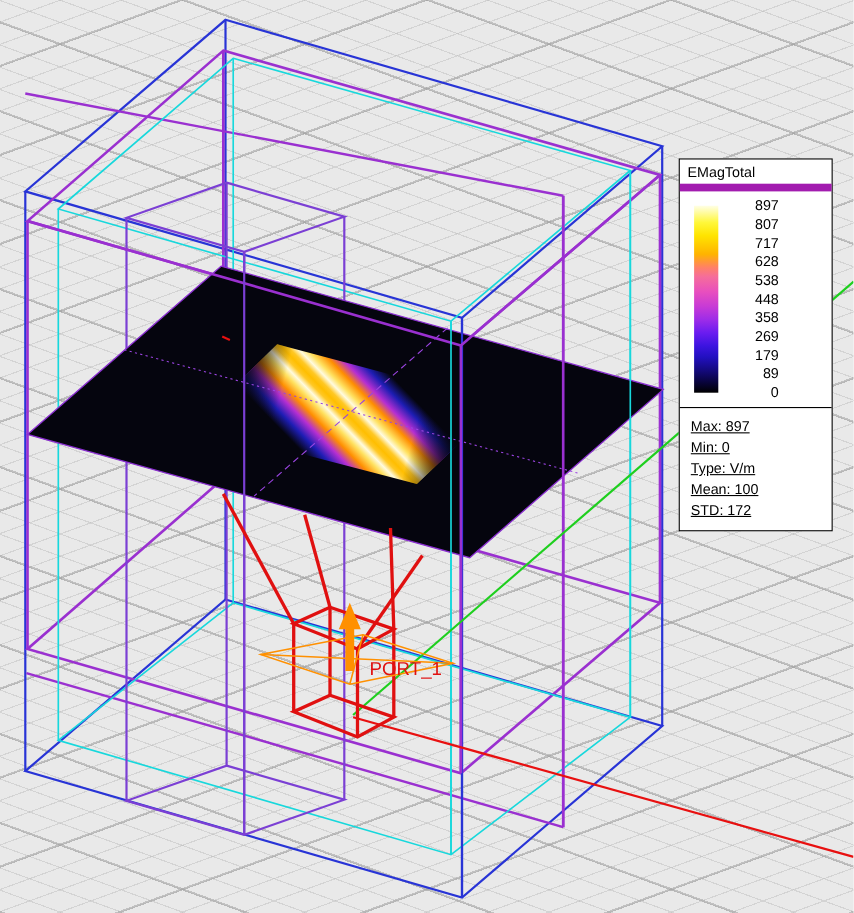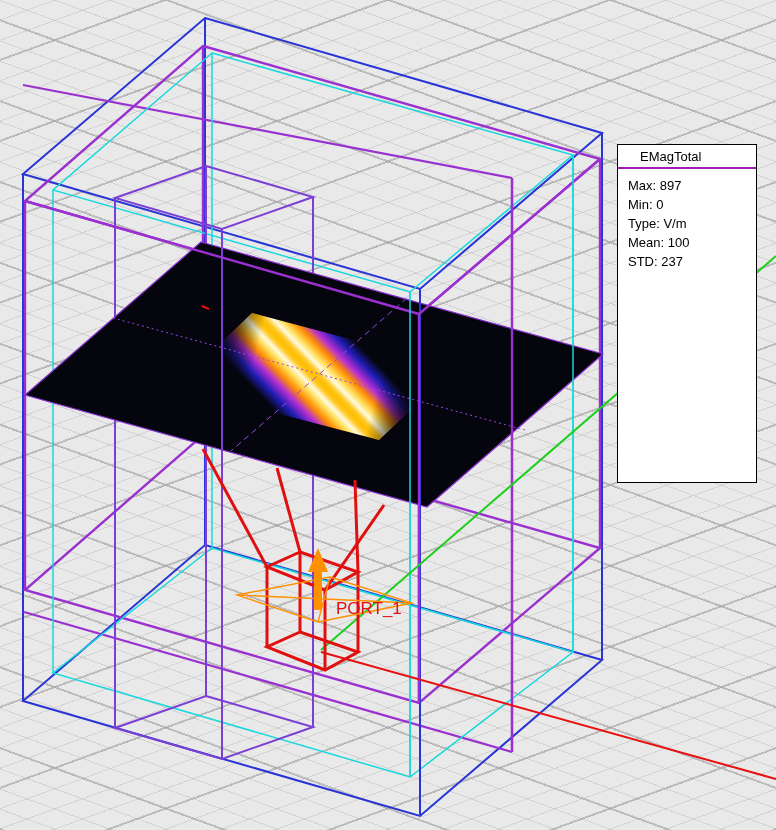--- a/index.html
+++ b/index.html
@@ -14,36 +14,36 @@
       repeating-linear-gradient(20deg,  rgba(185,185,185,.45) 0 1px, transparent 1px 19px),
       repeating-linear-gradient(340deg, rgba(185,185,185,.45) 0 1px, transparent 1px 19px);
   }
   #scene{position:absolute;left:0;top:0;}
   
   #legend{
     position:absolute;left:617px;top:144px;width:140px;height:339px;
     background:#ffffff;border:1px solid #000;box-sizing:border-box;
     font-size:13px;color:#000;
   }
-  .lg-row{border-bottom:2px solid #a21caf;padding-left:22px;display:flex;align-items:center;}
+  .lg-row{border-bottom:7px solid #a21caf;padding-left:7px;display:flex;align-items:center;}
   #lg-title{height:22px;}
   #lg-type{height:26px;}
   #lg-scale{position:relative;height:196px;border-bottom:1px solid #000;}
   #lg-bar{
     position:absolute;left:13px;top:13px;width:22px;height:170px;
     background:linear-gradient(to bottom,
       #ffffe6 0%, #fff73a 9%, #ffe400 16%, #ffb300 26%, #ff8166 33%,
       #f56d9b 38%, #e84fbe 46%, #c73ad6 54%, #9d2ce8 61%, #6a1cf0 68%,
       #3c14e0 75%, #2210c0 81%, #140a7e 88%, #090440 94%, #000000 100%);
   }
   .lg-val{
     position:absolute;left:30px;width:60px;height:16px;line-height:16px;
     text-align:right;font-size:13px;
   }
-  #lg-stats{padding:7px 15px 0 10px;line-height:19px;font-size:13px;}
+  #lg-stats{padding:7px 15px 0 10px;line-height:19px;font-size:13px;text-decoration:underline;}
 </style>
 </head>
 <body>
 
 <div id="viewport">
 
   <svg id="scene" width="776" height="830" viewBox="0 0 776 830">
     <defs>
       <linearGradient id="patchG1" gradientUnits="userSpaceOnUse" x1="354" y1="340" x2="278" y2="414">
         <stop offset="0" stop-color="#05050e"></stop>
@@ -166,22 +166,36 @@
     <g fill="#ff9000" stroke="none">
       <rect x="314" y="570" width="8" height="40"></rect>
       <polygon points="318,548 308,572 328,572"></polygon>
     </g>
 
     <text x="336" y="614" font-size="17" fill="#e01010">PORT_1</text>
   </svg>
 
   <div id="legend">
     <div id="lg-title" class="lg-row">EMagTotal</div>
+    <div id="lg-scale">
+      <div id="lg-bar"></div>
+      <div class="lg-val" style="top:5px">897</div>
+      <div class="lg-val" style="top:22px">807</div>
+      <div class="lg-val" style="top:39px">717</div>
+      <div class="lg-val" style="top:56px">628</div>
+      <div class="lg-val" style="top:73px">538</div>
+      <div class="lg-val" style="top:90px">448</div>
+      <div class="lg-val" style="top:107px">358</div>
+      <div class="lg-val" style="top:124px">269</div>
+      <div class="lg-val" style="top:141px">179</div>
+      <div class="lg-val" style="top:158px">89</div>
+      <div class="lg-val" style="top:175px">0</div>
+    </div>
     <div id="lg-stats">
       <div>Max: 897</div>
       <div>Min: 0</div>
       <div>Type: V/m</div>
       <div>Mean: 100</div>
-      <div>STD: 237</div>
+      <div>STD: 172</div>
     </div>
   </div>
 
 </div>
 
 </body></html>

